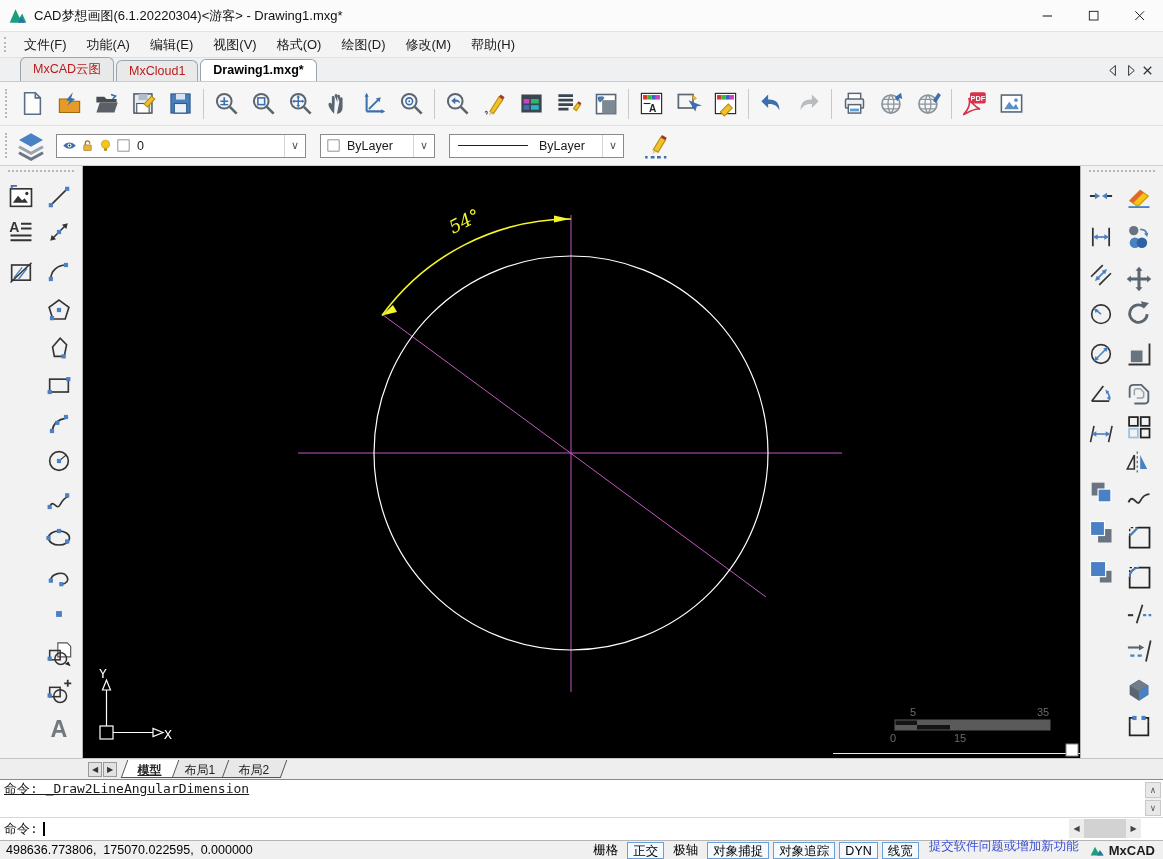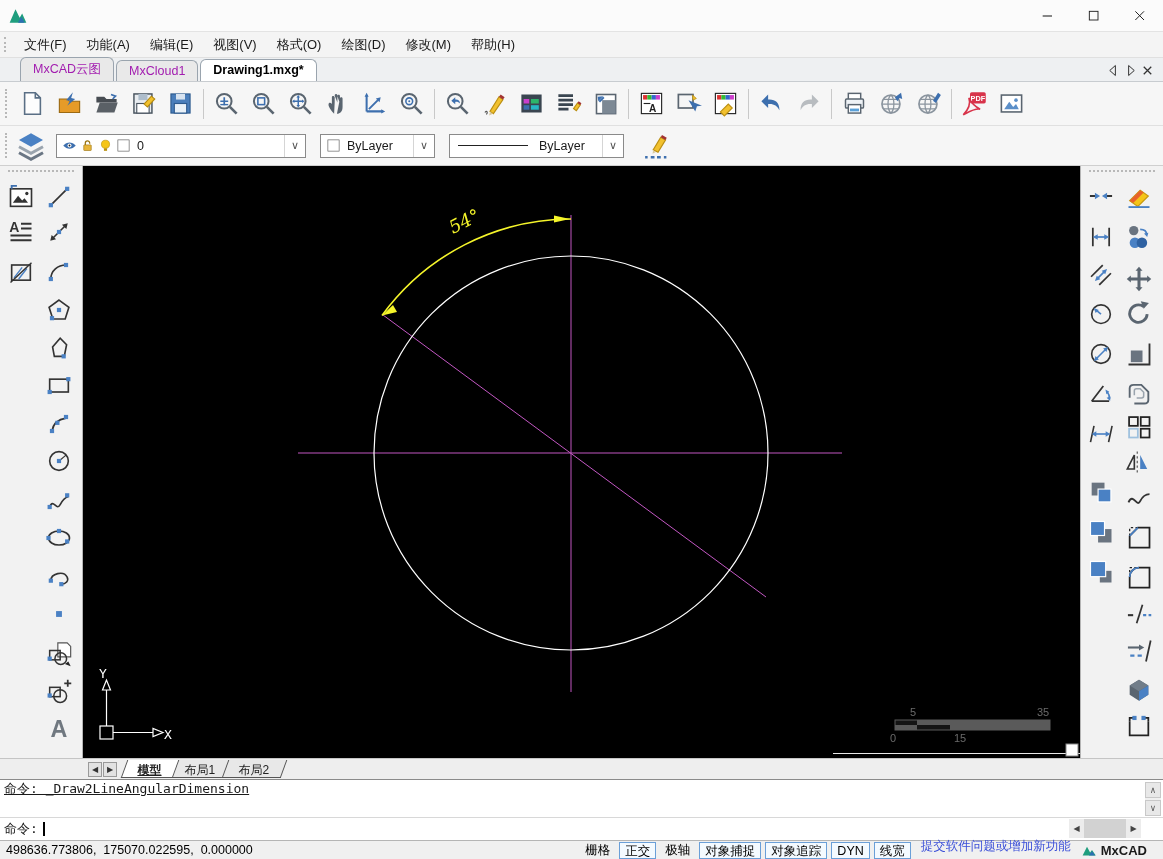--- a/index.html
+++ b/index.html
@@ -15,21 +15,21 @@
   .win-btn { width:46px; height:32px; display:flex; align-items:center; justify-content:center; }
   .win-btn svg { width:16px; height:16px; }
 
   
   .menubar { position:absolute; top:32px; left:0; width:1163px; height:26px; background:#f4f4f4; display:flex; align-items:center; padding-left:14px; border-bottom:1px solid #e0e0e0; }
   .menubar:before { content:""; position:absolute; left:4px; top:5px; bottom:5px; border-left:2px dotted #b8b8b8; }
   .menu-item { font-size:13px; padding:3px 10px; }
 
   
   .tabstrip { position:absolute; top:58px; left:0; width:1163px; height:24px; background:#eef0f2; display:flex; align-items:flex-end; padding-left:20px; border-bottom:1px solid #c8ccd0; }
-  .doc-tab { font-size:12.5px; padding:3px 12px 3px; margin-right:2px; background:#e9e9e9; border:1px solid #9aa4ae; border-bottom:none; border-radius:6px 6px 0 0; color:#a21caf; }
+  .doc-tab { font-size:12.5px; padding:3px 12px 3px; margin-right:2px; background:#e9e9e9; border:1px solid #9aa4ae; border-bottom:none; border-radius:6px 6px 0 0; color:#b91c1c; }
   .doc-tab.active { background:#fff; font-weight:bold; color:#000; padding-bottom:4px; }
   .tab-ctrls { margin-left:auto; display:flex; align-items:center; gap:2px; padding-right:8px; padding-bottom:3px; }
   .tab-ctrl { width:15px; height:15px; }
 
   
   .toolbar { position:absolute; top:82px; left:0; width:1163px; height:44px; background:#f6f6f6; display:flex; align-items:center; padding-left:14px; border-bottom:1px solid #e0e0e0; }
   .toolbar:before { content:""; position:absolute; left:5px; top:7px; bottom:7px; border-left:2px dotted #b8b8b8; }
   .tb-btn { width:37px; height:38px; display:flex; align-items:center; justify-content:center; border-radius:3px; }
   .tb-btn svg { width:27px; height:27px; }
   .sep { width:1px; height:30px; background:#c9c9c9; margin:0 4px; }
@@ -79,33 +79,34 @@
   .hs-btn { width:15px; height:19px; display:flex; align-items:center; justify-content:center; font-size:8px; color:#444; }
   .hs-thumb { width:42px; height:19px; background:#d2d2d2; }
 
   
   .statusbar { position:absolute; top:840px; left:0; width:1163px; height:19px; background:#f0f0f0; border-top:1px solid #b5b5b5; display:flex; align-items:center; font-size:12.5px; }
   .coords { white-space:pre; margin-left:6px; color:#000; }
   .sb-spacer { flex:1; }
   .tgl { padding:0 5px; margin:0 2px; height:17px; line-height:16px; color:#000; }
   .tgl.on { border:1px solid #6a9fd8; background:#f4faff; }
   .status-link { color:#3b4fd8; margin:0 10px 8px 8px; }
-  .brand { display:flex; align-items:center; gap:3px; margin-right:16px; font-weight:bold; font-size:13px; color:#1a1a1a; }
+  .brand { display:flex; align-items:center; gap:3px; margin-right:8px; font-weight:bold; font-size:13px; color:#1a1a1a; }
   .brand-logo { width:17px; height:15px; }
 </style>
 </head>
 <body>
 
 <div class="titlebar">
   <span class="app-logo" data-icon="logo">
       <svg viewBox="0 0 24 24" aria-hidden="true">
         <path d="M2 20L9 4l5 10 3-5 5 11z" fill="#1f9e7e"></path>
         <path d="M12 20l4-7 4 7z" fill="#2d6fb2"></path>
       </svg>
     </span>
+  <span class="title-text">CAD梦想画图(6.1.20220304)&lt;游客&gt; - Drawing1.mxg*</span>
   <span class="win-btns">
     <span class="win-btn" data-icon="min">
         <svg viewBox="0 0 24 24" aria-hidden="true">
           <rect x="4" y="11.2" width="14" height="1.6" fill="#222"></rect>
         </svg>
       </span>
     <span class="win-btn" data-icon="max">
         <svg viewBox="0 0 24 24" aria-hidden="true">
           <rect x="5" y="5" width="13" height="13" fill="none" stroke="#222" stroke-width="1.4"></rect>
         </svg>

